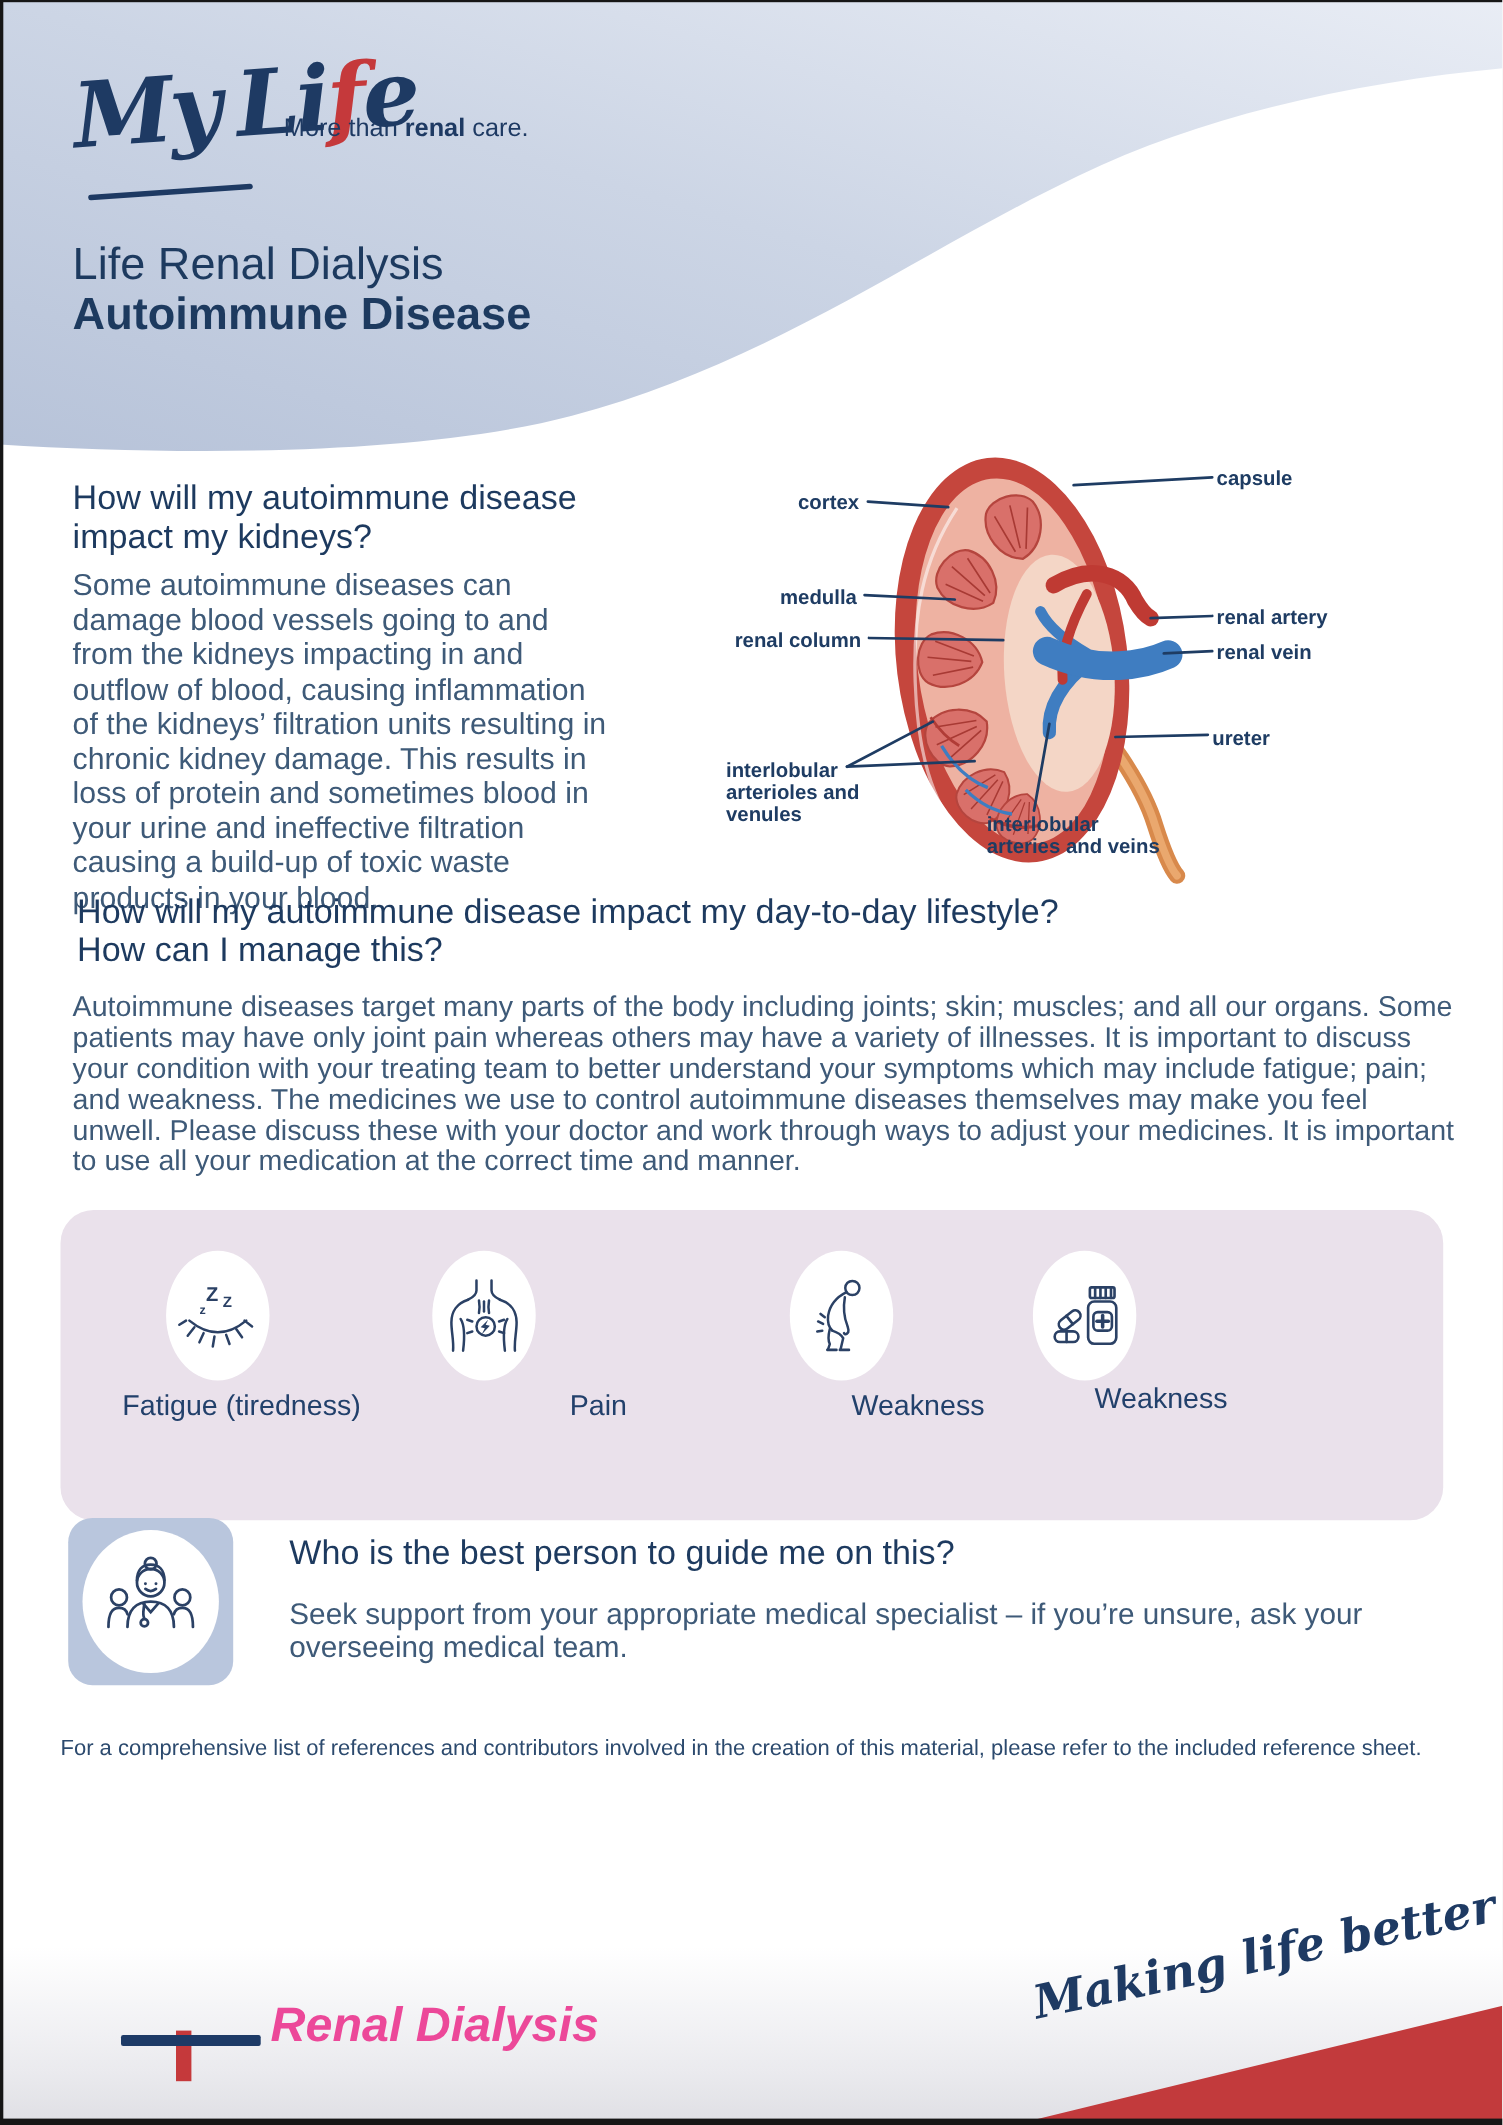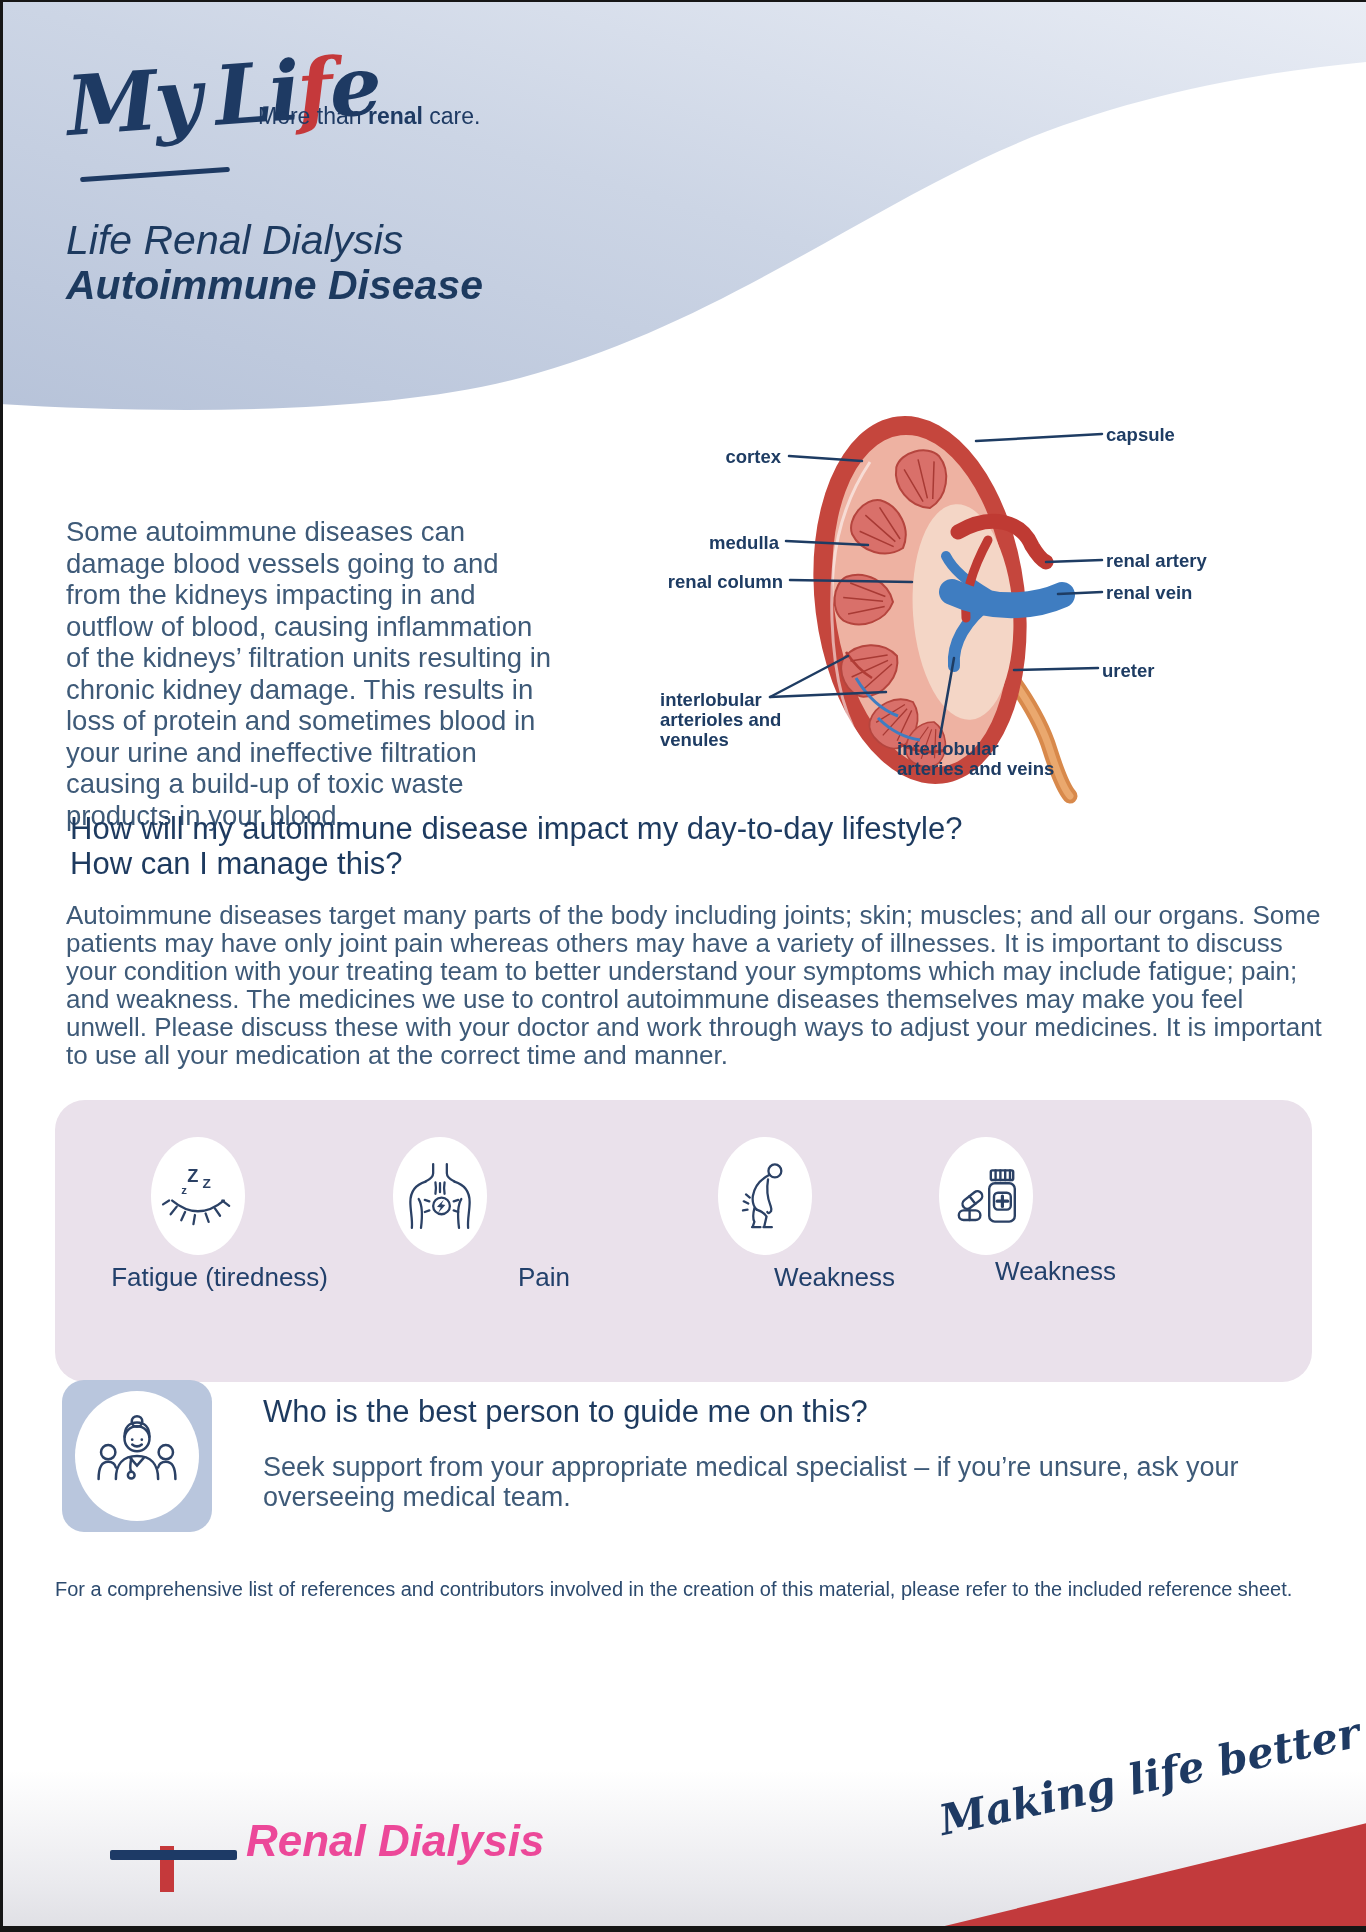--- a/index.html
+++ b/index.html
@@ -10,21 +10,21 @@
   
   .header-curve { left:0; top:0; }
   .logo-script { left:70px; top:58px; font-family:"DejaVu Serif", serif; font-style:italic;
                  font-weight:700; font-size:82px; color:#1e3a63; letter-spacing:-3px;
                  transform:rotate(-4deg); transform-origin:left bottom; }
   .logo-script .f-red { color:#c5393b; }
   .logo-underline { left:80px; top:172px; width:150px; height:5px; background:#1e3a63;
                     border-radius:3px; transform:rotate(-4deg); }
   .tagline { left:258px; top:103px; font-size:23px; color:#1e3a63; }
   .tagline b { font-weight:700; }
-  .doc-title { left:66px; top:218px; color:#1d3a5f; font-size:41px; line-height:45px;font-style:italic; }
+  .doc-title { left:66px; top:218px; color:#1d3a5f; font-size:41px; line-height:45px; }
   .doc-title .t2 { font-weight:700; }
 
   
   .h2 { color:#1d3a5f; font-size:31px; line-height:34.5px; font-weight:400; }
   .body-text { color:#3e5a78; }
   .para1 { left:66px; top:516px; width:486px; font-size:27.5px; line-height:31.5px; }
   .h2-kidneys { left:66px; top:436px; }
   .h2-lifestyle { left:70px; top:812px; width:1220px; }
   .para2 { left:66px; top:901px; width:1256px; font-size:26px; line-height:28px; }
 
@@ -91,20 +91,24 @@
 
   <div class="abs tagline">
     <span>More than </span><b>renal</b><span> care.</span>
   </div>
 
   <div class="abs doc-title">
     <div class="t1">Life Renal Dialysis</div>
     <div class="t2">Autoimmune Disease</div>
   </div>
 
+  <div class="abs h2 h2-kidneys">
+    <div>How will my autoimmune disease</div>
+    <div>impact my kidneys?</div>
+  </div>
   <div class="abs body-text para1">Some autoimmune diseases can damage blood vessels going to and from the kidneys impacting in and outflow of blood, causing inflammation of the kidneys’ filtration units resulting in chronic kidney damage. This results in loss of protein and sometimes blood in your urine and ineffective filtration causing a build-up of toxic waste products in your blood.</div>
 
   <svg class="abs" style="left:520px; top:390px;" width="690" height="445" viewBox="520 390 690 445">
     <defs>
       <g id="pyr">
         <path d="M0,0 C-6,-20 -30,-30 -48,-22 C-62,-14 -62,14 -48,22 C-30,30 -6,20 0,0 Z" fill="#d9706a" stroke="#b5453e" stroke-width="2"></path>
         <path d="M-8,-5 L-44,-16 M-10,0 L-50,-1 M-8,5 L-44,15" stroke="#a83a34" stroke-width="1.5" fill="none"></path>
       </g>
     </defs>
 

